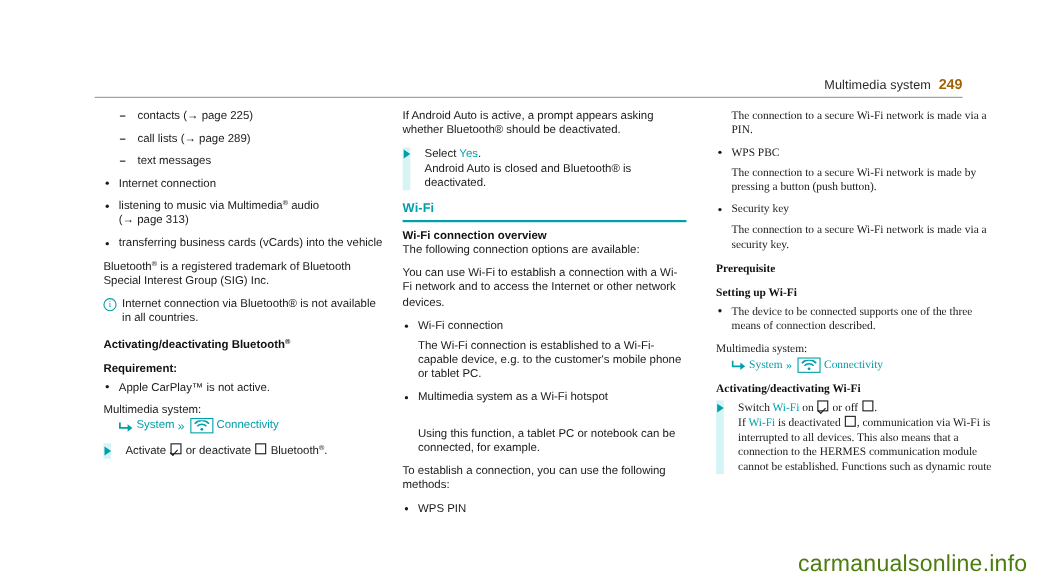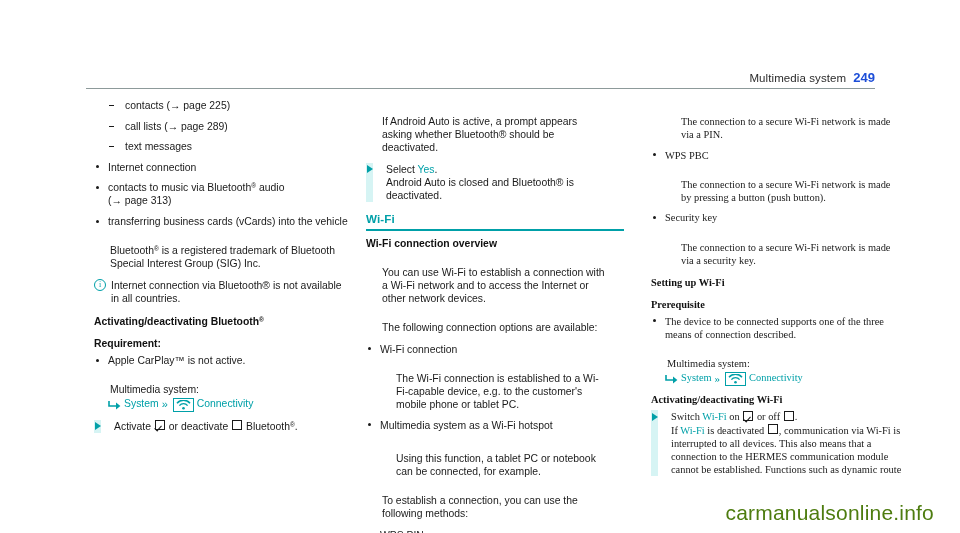--- a/index.html
+++ b/index.html
@@ -33,21 +33,21 @@
   }
   .header-title {
     font-size: 11.5px;
     color: #2b2b2b;
     letter-spacing: 0.1px;
     margin-top: 48px;
   }
   .header-page {
     font-size: 13px;
     font-weight: bold;
-    color: #1d4ed8;
+    color: #a16207;
     margin-left: 7px;
   }
   .header-rule {
     position: absolute;
     left: 86px;
     top: 88px;
     width: 789px;
     height: 1px;
     background: #8d9a9a;
   }
@@ -62,21 +62,21 @@
     position: absolute;
     top: 0;
     width: 258px;
     font-size: 10.4px;
     line-height: 13.1px;
   }
   .col-1 { left: 94px; }
   .col-2 { left: 366px; }
   .col-3 { left: 651px; font-family: Liberation Serif, serif; }
 
-  p { margin: 16px; }
+  p { margin: 0; }
   .para {
     margin-bottom: 8.5px;
   }
   .tight { margin-bottom: 0; }
 
   
   .b1 {
     position: relative;
     padding-left: 14px;
     margin-bottom: 7.5px;
@@ -277,21 +277,21 @@
         <span>text messages</span>
       </div>
 
       <div class="b1">
         <span class="dot"></span>
         <span>Internet connection</span>
       </div>
 
       <div class="b1">
         <span class="dot"></span>
-        <span>contacts to music via Bluetooth</span><sup class="reg">®</sup><span> audio</span><br>
+        <span>listening to music via Multimedia</span><sup class="reg">®</sup><span> audio</span><br>
         <span>(→ page 313)</span>
       </div>
 
       <div class="b1">
         <span class="dot"></span>
         <span>transferring business cards (vCards) into the vehicle</span>
       </div>
 
       <p class="para"><span>Bluetooth</span><sup class="reg">®</sup> <span>is a registered trademark of Bluetooth Special Interest Group (SIG) Inc.</span></p>
 
@@ -344,24 +344,24 @@
         <span class="tri"></span>
         <span>Select</span>
         <span class="teal">Yes</span><span>.</span><br>
         <span>Android Auto is closed and Bluetooth® is deactivated.</span>
       </div>
 
       <h3 class="sec-teal" style="margin-top:10px">Wi-Fi</h3>
       <div class="sec-teal-rule"></div>
 
       <h4 class="sub-bold">Wi-Fi connection overview</h4>
+      <p class="para">The following connection options are available:</p>
+
       <p class="para">You can use Wi-Fi to establish a connection with a Wi-Fi network and to access the Internet or other network devices.</p>
 
-      <p class="para">The following connection options are available:</p>
-
       <div class="b1" style="margin-bottom:5px">
         <span class="dot"></span>
         <span>Wi-Fi connection</span>
       </div>
       <p class="sub">The Wi-Fi connection is established to a Wi-Fi-capable device, e.g. to the customer's mobile phone or tablet PC.</p>
 
       <div class="b1" style="margin-bottom:20px">
         <span class="dot"></span>
         <span>Multimedia system as a Wi-Fi hotspot</span>
       </div>
@@ -384,23 +384,23 @@
         <span>WPS PBC</span>
       </div>
       <p class="sub">The connection to a secure Wi-Fi network is made by pressing a button (push button).</p>
 
       <div class="b1" style="margin-bottom:5px">
         <span class="dot"></span>
         <span>Security key</span>
       </div>
       <p class="sub">The connection to a secure Wi-Fi network is made via a security key.</p>
 
+      <h4 class="sub-bold head-gap">Prerequisite</h4>
+
       <h4 class="sub-bold head-gap">Setting up Wi-Fi</h4>
-
-      <h4 class="sub-bold head-gap">Prerequisite</h4>
 
       <div class="b1">
         <span class="dot"></span>
         <span>The device to be connected supports one of the three means of connection described.</span>
       </div>
 
       <p class="tight">Multimedia system:</p>
 
       <div class="navpath">
         <span class="arrow-ic">

